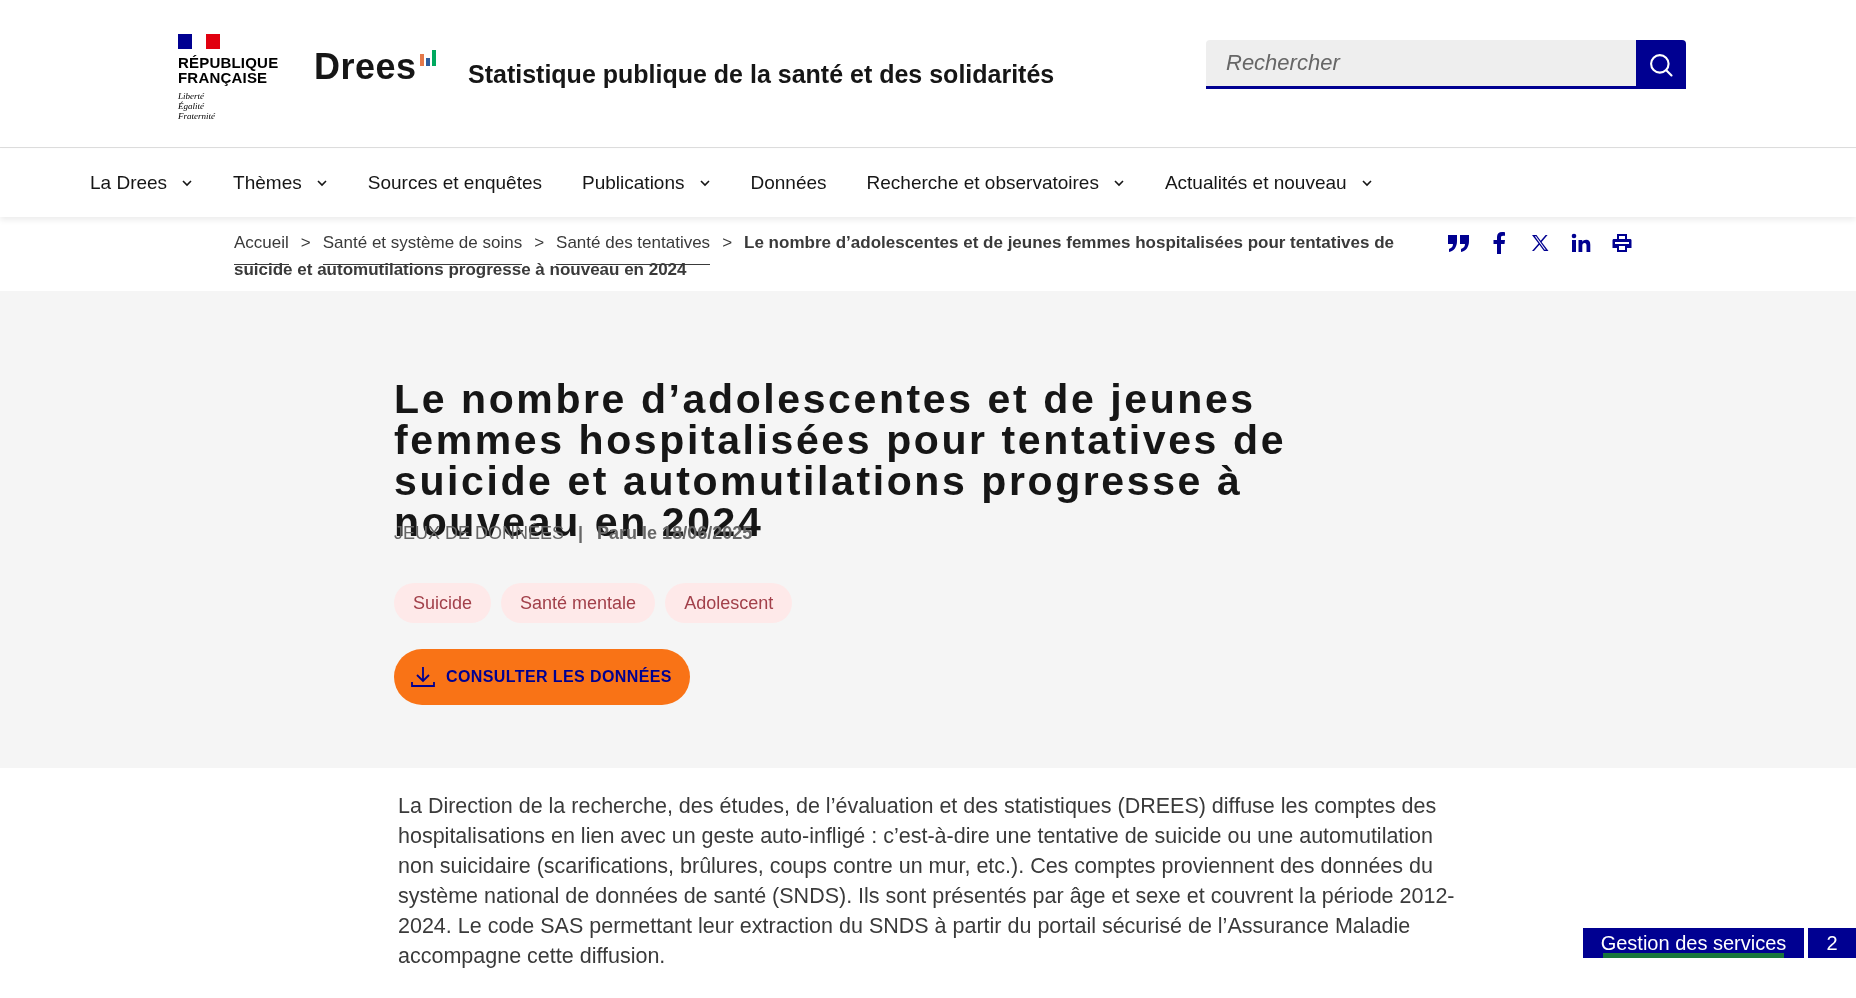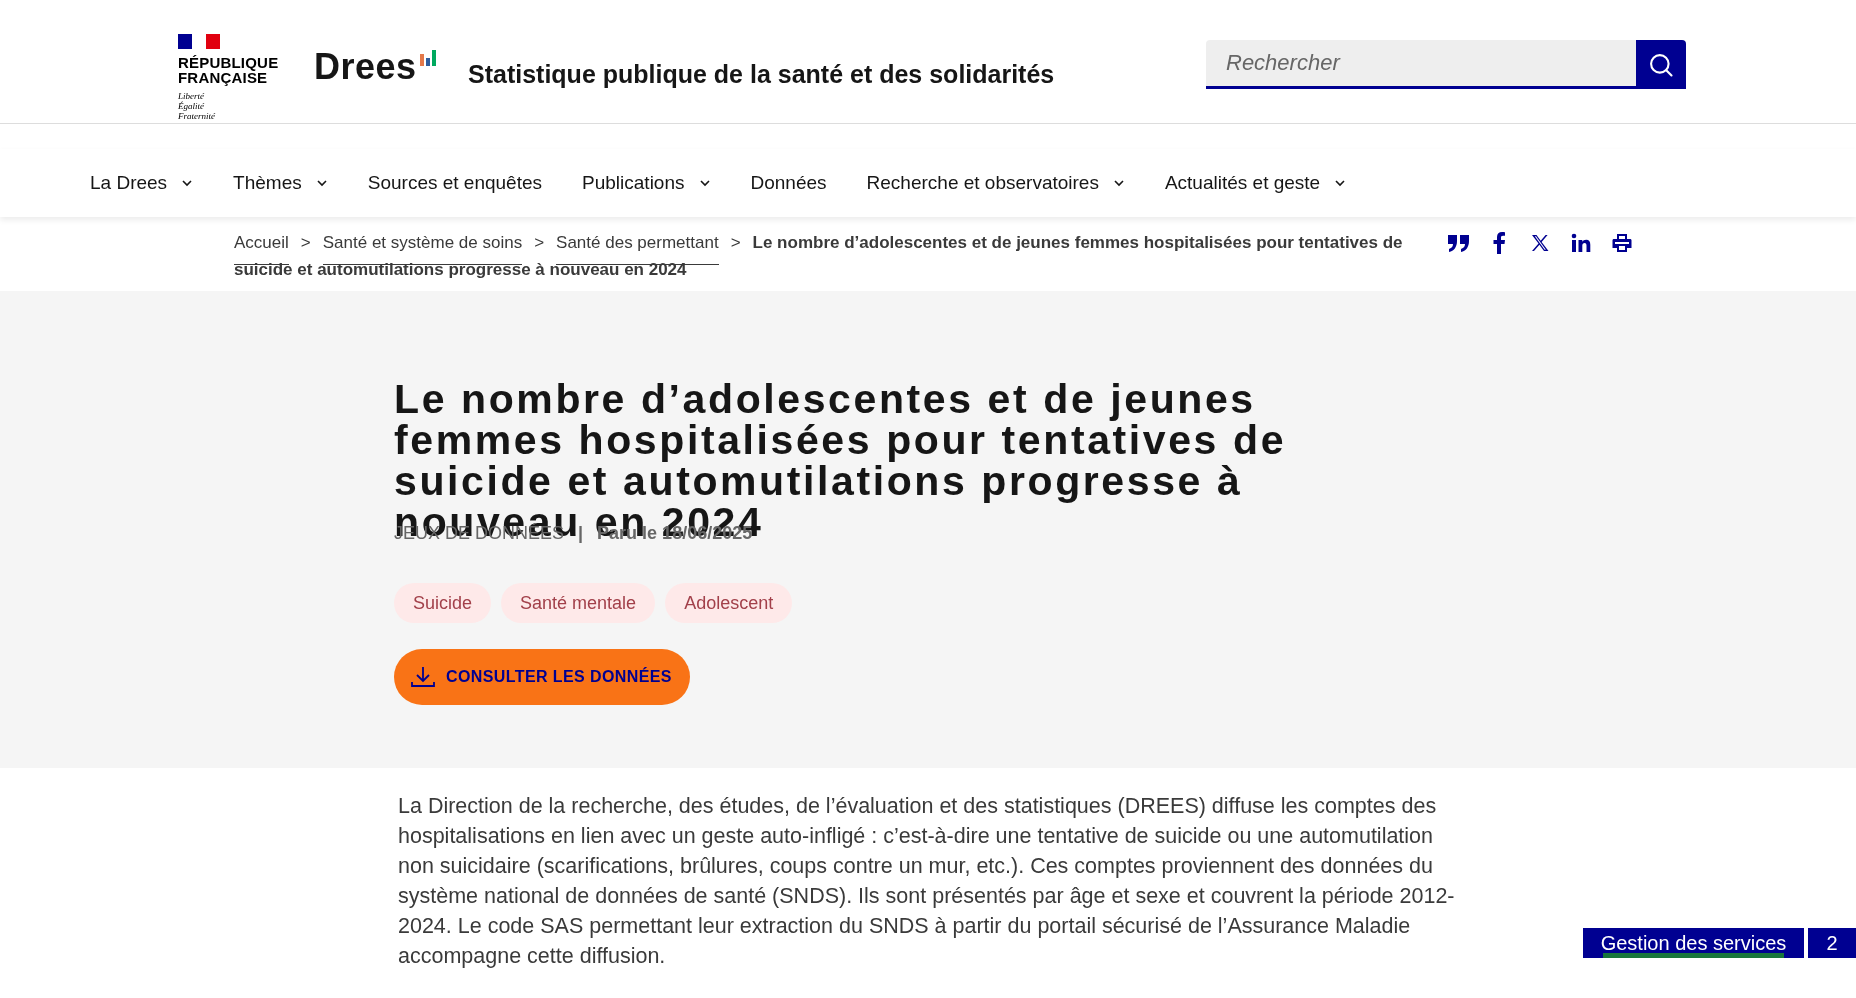--- a/index.html
+++ b/index.html
@@ -1,19 +1,19 @@
 <!DOCTYPE html>
 <html><head>
 <meta charset="utf-8">
 <style>
   * { box-sizing: border-box; margin: 0; padding: 0; }
   html, body { width: 1856px; height: 998px; overflow: hidden; background: #ffffff; font-family: "Liberation Sans", "DejaVu Sans", sans-serif; color: #161616; }
 
   
-  .header { position: absolute; left: 0; top: 0; width: 1856px; height: 124px; background: #fff; border-bottom: 1px solid #dddddd; }
+  .header { position: absolute; left: 0; top: 0; width: 1856px; height: 148px; background: #fff; border-bottom: 1px solid #dddddd; }
   .marianne { position: absolute; left: 178px; top: 34px; width: 100px; }
   .flag { display: flex; width: 42px; height: 15px; margin-bottom: 6px; }
   .flag .b { width: 14px; background: #000091; }
   .flag .w { width: 14px; background: #ffffff; }
   .flag .r { width: 14px; background: #e1000f; }
   .rf-text { font-weight: 700; font-size: 15px; line-height: 15px; letter-spacing: 0.2px; color: #000; }
   .devise { font-family: "Liberation Serif", serif; font-style: italic; font-size: 9px; line-height: 10px; color: #000; margin-top: 6px; }
   .drees-logo { position: absolute; left: 314px; top: 48px; display: flex; align-items: flex-end; }
   .drees-word { font-size: 36px; font-weight: 700; color: #161616; letter-spacing: 0.5px; line-height: 38px; }
   .drees-bars { display: flex; align-items: flex-end; margin-left: 3px; margin-bottom: 20px; gap: 2px; }
@@ -125,30 +125,30 @@
   <div class="nav-item">
     <span>Données</span>
   </div>
   <div class="nav-item">
     <span>Recherche et observatoires</span>
     <svg class="chev" width="12" height="8" viewBox="0 0 12 8">
         <path d="M2 2 L6 6 L10 2" fill="none" stroke="#161616" stroke-width="1.6"></path>
       </svg>
   </div>
   <div class="nav-item">
-    <span>Actualités et geste</span>
+    <span>Actualités et nouveau</span>
     <svg class="chev" width="12" height="8" viewBox="0 0 12 8">
         <path d="M2 2 L6 6 L10 2" fill="none" stroke="#161616" stroke-width="1.6"></path>
       </svg>
   </div>
 </nav>
 
 <div class="breadcrumb-bar">
   <div class="breadcrumb">
-    <a href="#">Accueil</a><span class="sep">&gt;</span><a href="#">Santé et système de soins</a><span class="sep">&gt;</span><a href="#">Santé des permettant</a><span class="sep">&gt;</span><span class="current">Le nombre d’adolescentes et de jeunes femmes hospitalisées pour tentatives de suicide et automutilations progresse à nouveau en 2024</span>
+    <a href="#">Accueil</a><span class="sep">&gt;</span><a href="#">Santé et système de soins</a><span class="sep">&gt;</span><a href="#">Santé des tentatives</a><span class="sep">&gt;</span><span class="current">Le nombre d’adolescentes et de jeunes femmes hospitalisées pour tentatives de suicide et automutilations progresse à nouveau en 2024</span>
   </div>
 
   <div class="share">
     <span>
       <svg width="24" height="20" viewBox="0 0 24 20">
           <path d="M1 12 C1 6 4 2 9 1 L9 4 C6 5 5 7 5 9 L10 9 L10 18 L1 18 Z M13 12 C13 6 16 2 21 1 L21 4 C18 5 17 7 17 9 L22 9 L22 18 L13 18 Z" fill="#000091" transform="rotate(180 12 10)"></path>
         </svg>
     </span>
     <span>
       <svg width="14" height="22" viewBox="0 0 14 22">

